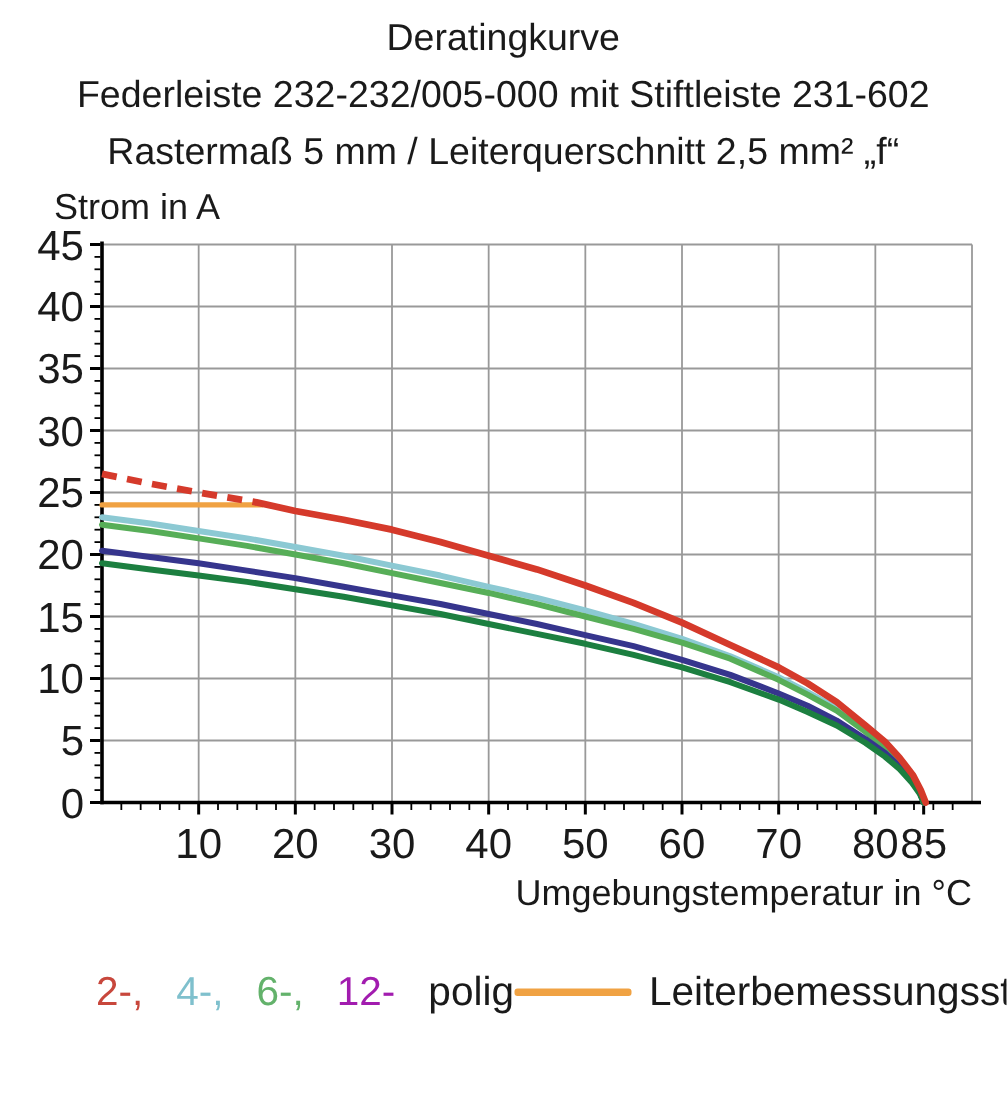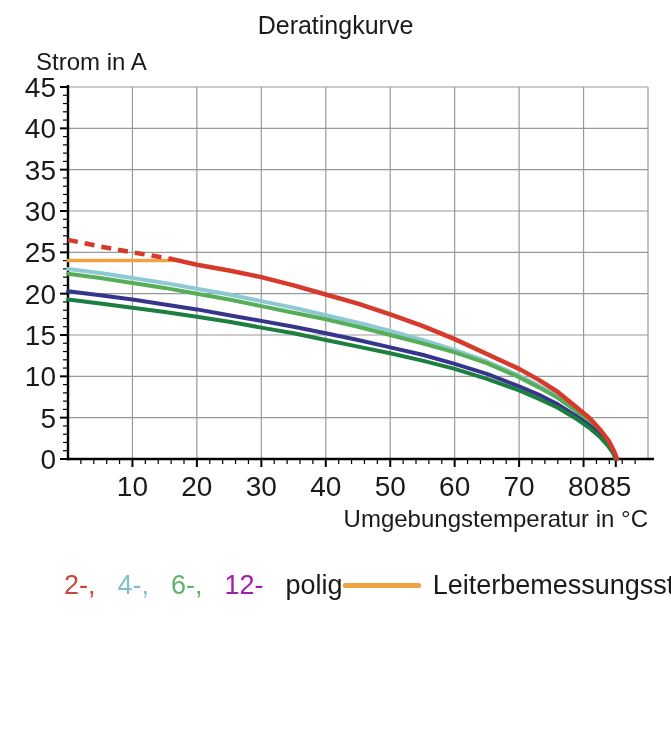--- a/index.html
+++ b/index.html
@@ -19,20 +19,22 @@
   .legend-right{display:flex;align-items:center;white-space:nowrap;}
   .legend-line{display:inline-block;width:78px;height:5px;border-radius:2px;margin-right:12px;}
 </style>
 </head>
 <body>
 
 <div class="page">
 
   <div class="title-block">
     <div class="title-line">Deratingkurve</div>
+    <div class="title-line">Federleiste 232-232/005-000 mit Stiftleiste 231-602</div>
+    <div class="title-line">Rastermaß 5 mm / Leiterquerschnitt 2,5 mm² „f“</div>
   </div>
 
   <div class="chart-wrap">
     <svg id="chart-svg" width="671" height="500" viewBox="0 0 671 500" xmlns="http://www.w3.org/2000/svg">
         <line x1="132.44444444444446" y1="43" x2="132.44444444444446" y2="415" stroke="#999999" stroke-width="1.2"></line>
         <line x1="196.88888888888889" y1="43" x2="196.88888888888889" y2="415" stroke="#999999" stroke-width="1.2"></line>
         <line x1="261.3333333333333" y1="43" x2="261.3333333333333" y2="415" stroke="#999999" stroke-width="1.2"></line>
         <line x1="325.77777777777777" y1="43" x2="325.77777777777777" y2="415" stroke="#999999" stroke-width="1.2"></line>
         <line x1="390.22222222222223" y1="43" x2="390.22222222222223" y2="415" stroke="#999999" stroke-width="1.2"></line>
         <line x1="454.66666666666663" y1="43" x2="454.66666666666663" y2="415" stroke="#999999" stroke-width="1.2"></line>

